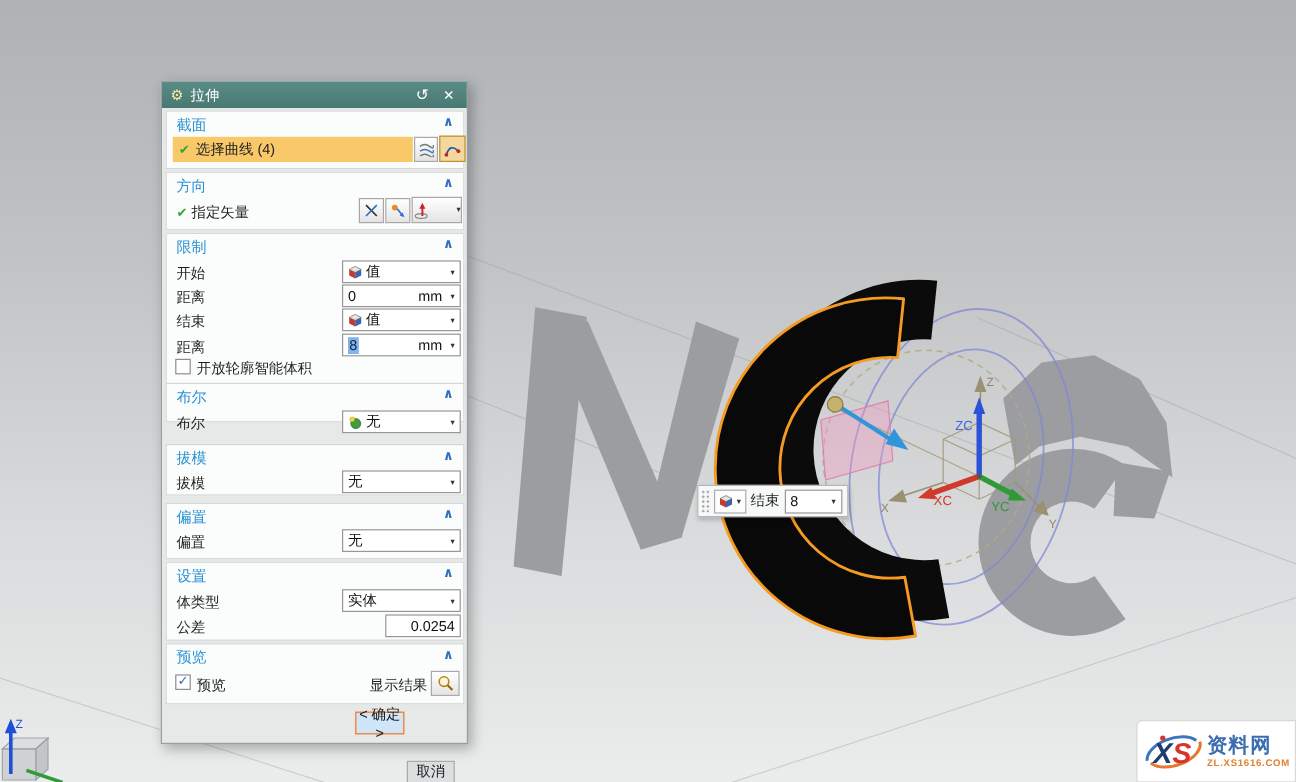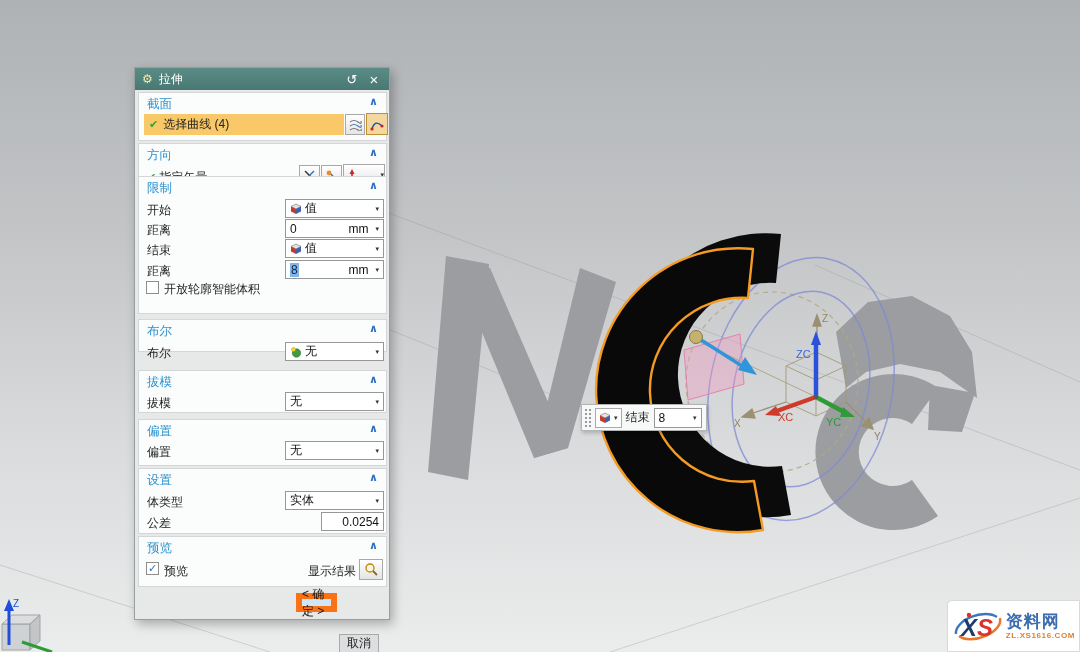--- a/index.html
+++ b/index.html
@@ -30,21 +30,21 @@
     display:flex;align-items:center;gap:5px;padding:0 5px;box-sizing:border-box;font-size:12px;color:#222;}
   .iconbtn{position:absolute;height:21px;background:linear-gradient(#ffffff,#e4e4e4);
     border:1px solid #a8a8a8;box-sizing:border-box;display:flex;align-items:center;justify-content:center;gap:2px;}
   .iconbtn.active{background:#f2d89e;border:1px solid #bd9133;}
   .cb{position:absolute;width:13px;height:13px;background:#fff;border:1px solid #8d8d8d;box-sizing:border-box;
     font-size:11px;line-height:11px;text-align:center;color:#2c6fbd;font-weight:bold;}
   .numfield{position:absolute;background:#fff;border:1px solid #979797;box-sizing:border-box;
     font-size:12px;color:#111;display:flex;align-items:center;justify-content:flex-end;padding:0 4px;}
   .btn{position:absolute;height:19px;font-size:12px;display:flex;align-items:center;justify-content:center;
     box-sizing:border-box;color:#1a1a1a;}
-  .btn-ok{background:#cfe6f8;border:6px solid #f97316;}
+  .btn-ok{background:#cfe6f8;border:1px solid #f97316;text-align:center;}
   .btn-cancel{background:#dddedf;border:1px solid #a8aaab;}
   .sel{background:#7fb5ec;color:#10243f;padding:0 1px;}
 
   
   .minibar{position:absolute;left:581px;top:404px;height:27px;background:#f7f8f8;border:1px solid #b3b4b5;
     box-shadow:1px 2px 4px rgba(0,0,0,.2);display:flex;align-items:center;padding:0 4px 0 2px;gap:4px;box-sizing:border-box;}
   .grip{width:7px;height:19px;background-image:radial-gradient(#9a9a9a 1px,transparent 1.1px);
     background-size:4px 4px;}
   .mb-btn{height:20px;background:#fdfdfd;border:1px solid #ababab;display:flex;align-items:center;
     padding:0 3px;gap:3px;box-sizing:border-box;}
@@ -204,21 +204,21 @@
       <div class="iconbtn" style="left:204px;top:20px;width:42px;height:22px;">
         <svg width="15" height="15" viewBox="0 0 15 15">
           <ellipse cx="7" cy="12" rx="5" ry="2" fill="none" stroke="#888" stroke-width="1"></ellipse>
           <line x1="8" y1="12" x2="8" y2="4" stroke="#cc2222" stroke-width="1.6"></line>
           <polygon points="8,1 5.5,6 10.5,6" fill="#cc2222"></polygon>
         </svg>
         <span class="dd">▾</span>
       </div>
     </div>
 
-    <div class="grp" style="top:108px;height:138px;">
+    <div class="grp" style="top:126px;height:138px;">
       <span class="grp-h">限制</span>
       <span class="caret">∧</span>
 
       <span class="lbl" style="left:8px;top:25px;">开始</span>
       <div class="combo" style="top:22px;">
         <svg width="12" height="12" viewBox="0 0 12 12">
           <polygon points="6,1 11,3.5 6,6 1,3.5" fill="#e8e4da" stroke="#555" stroke-width="0.5"></polygon>
           <polygon points="1,3.5 6,6 6,11 1,8.5" fill="#c23b2e"></polygon>
           <polygon points="11,3.5 6,6 6,11 11,8.5" fill="#3a62b0"></polygon>
         </svg>

